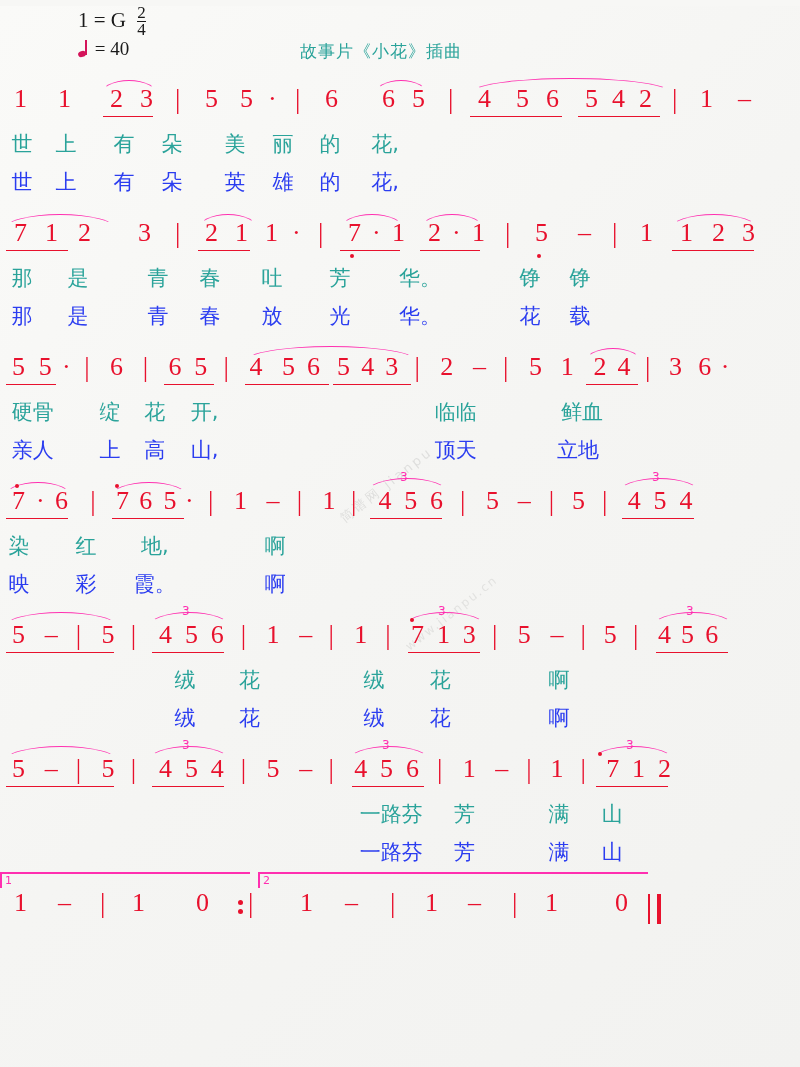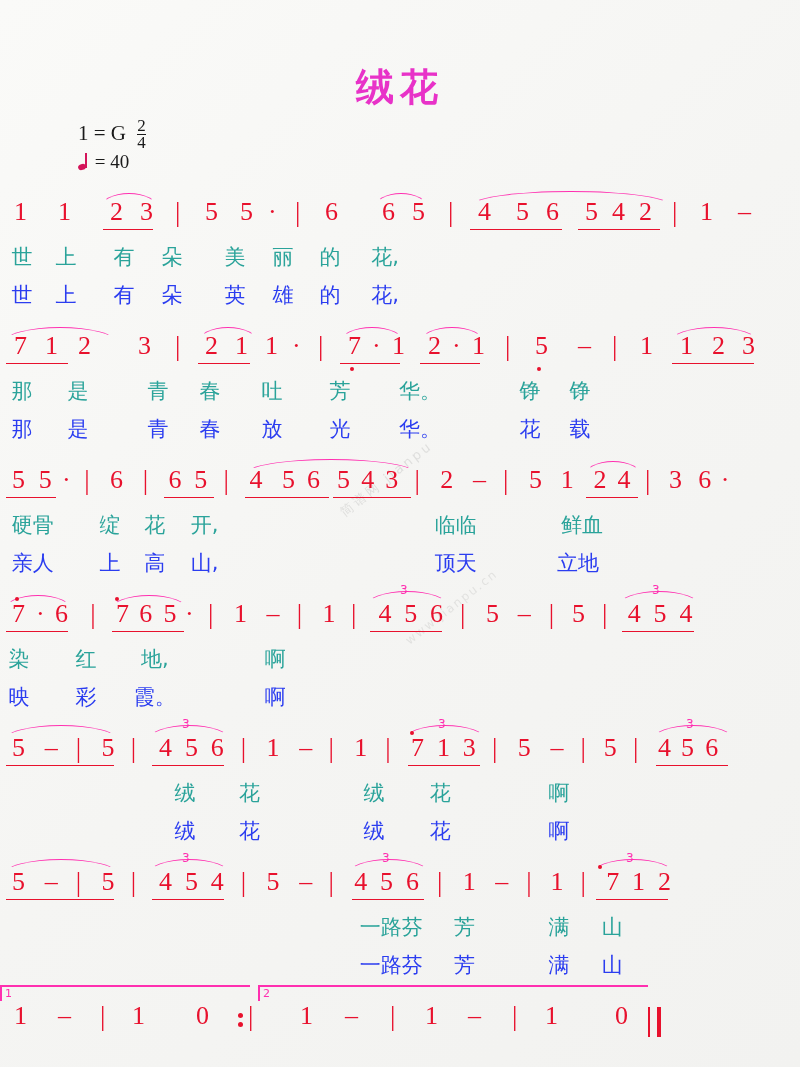--- a/index.html
+++ b/index.html
@@ -244,34 +244,34 @@
     letter-spacing: 2px;
     font-family: "DejaVu Sans", sans-serif;
     pointer-events: none;
   }
 </style>
 </head>
 <body>
 
 <div class="sheet">
 
-  <div class="title">绒花</div>
 
   <div class="header">
     <div class="key-sig">
       <span>1 = G</span>
       <span class="timesig">
         <span class="num" style="font-size:17px;color:#1a1a1a">2</span>
         <span class="den">4</span>
       </span>
     </div>
     <div class="tempo">
       <span class="note-glyph"><span class="head"></span><span class="stem"></span></span>
       <span>= 40</span>
     </div>
+    <div class="subtitle">故事片《小花》插曲</div>
   </div>
 
   <div class="watermark">简谱网 jianpu</div>
   <div class="watermark2">www.jianpu.cn</div>
 
   <div class="systems">
 
     <div class="system">
       <div class="notes-row" id="nr1">
 

